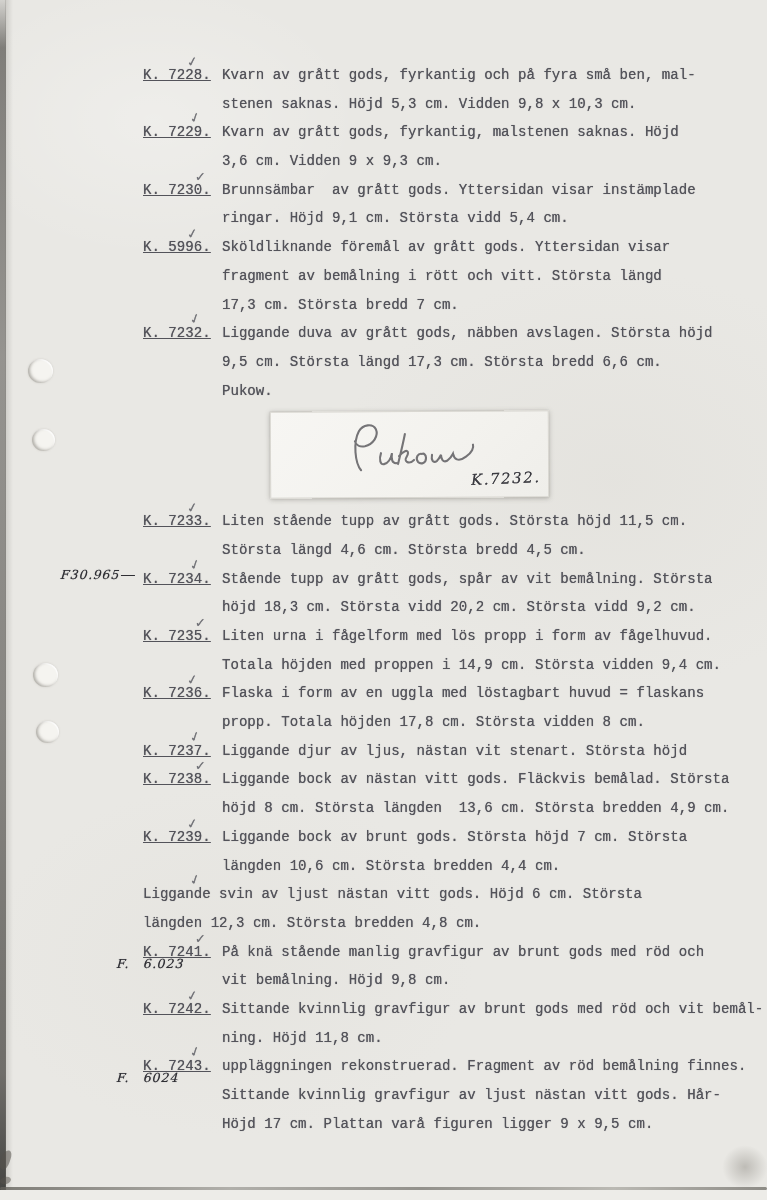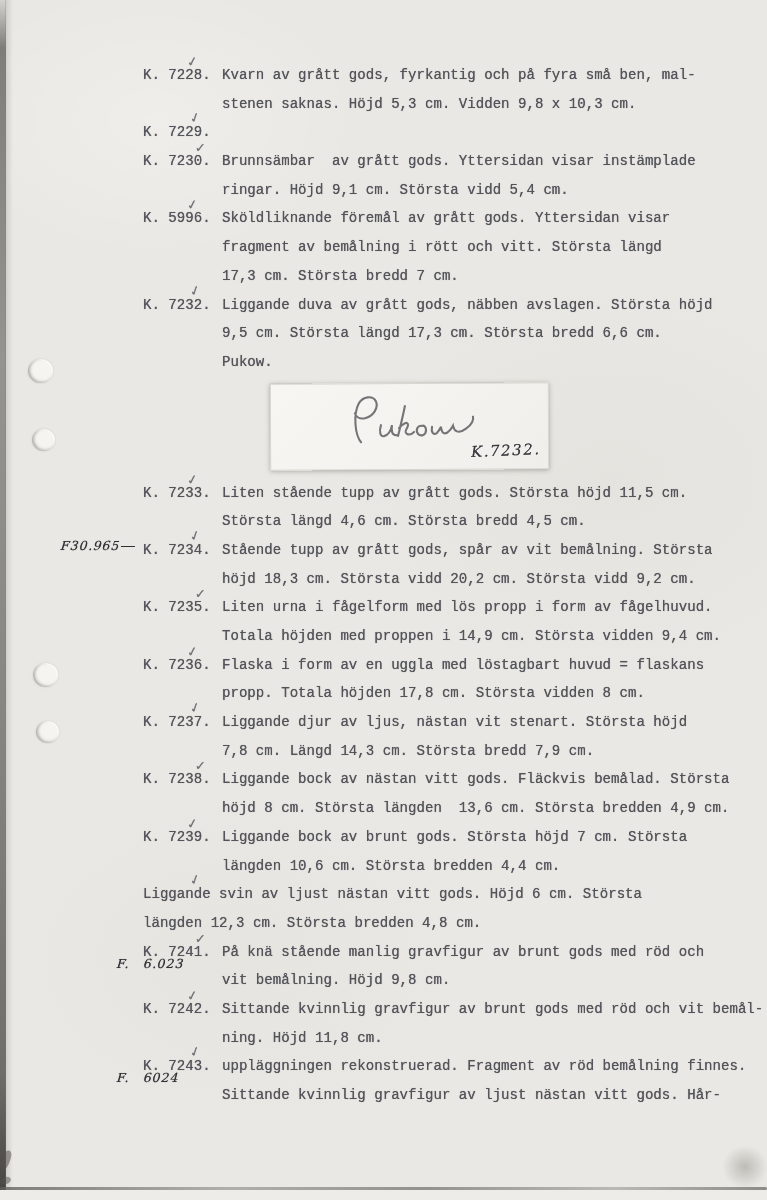--- a/index.html
+++ b/index.html
@@ -67,21 +67,21 @@
   .hole.h3{left:33px;top:663px;width:25px;height:24px;}
   .hole.h4{left:36px;top:721px;width:23px;height:22px;}
 
   
   .content{
     position:absolute;left:143px;top:61px;width:620px;
     color:#53535a;font-size:14.1px;line-height:28.7px;
     text-shadow:0 0 .7px rgba(83,83,90,.85);
   }
   .entry{display:flex;position:relative;white-space:pre;}
-  .num{width:79px;flex-shrink:0;}
+  .num{width:79px;flex-shrink:0;text-decoration:underline;}
   .body{flex:1;}
   .line{height:28.7px;}
   .check{
     position:absolute;left:44px;top:-13px;
     font-family:"DejaVu Sans",sans-serif;
     font-size:13px;color:#5e5f66;opacity:.85;
     transform:rotate(-10deg);
   }
   .entry:nth-child(3n) .check{transform:rotate(2deg) translateX(8px);}
   .entry:nth-child(3n+2) .check{transform:rotate(-18deg) translateX(3px);}
@@ -136,20 +136,21 @@
     
     
     <span class="num">K. 7228.</span>
     <div class="body"><div class="line">Kvarn av grått gods, fyrkantig och på fyra små ben, mal-</div><div class="line">stenen saknas. Höjd 5,3 cm. Vidden 9,8 x 10,3 cm.</div></div>
   </div>
       <div class="entry">
     <span class="check">✓</span>
     
     
     <span class="num">K. 7229.</span>
+    <div class="body"><div class="line">Kvarn av grått gods, fyrkantig, malstenen saknas. Höjd</div><div class="line">3,6 cm. Vidden 9 x 9,3 cm.</div></div>
   </div>
       <div class="entry">
     <span class="check">✓</span>
     
     
     <span class="num">K. 7230.</span>
     <div class="body"><div class="line">Brunnsämbar  av grått gods. Yttersidan visar instämplade</div><div class="line">ringar. Höjd 9,1 cm. Största vidd 5,4 cm.</div></div>
   </div>
       <div class="entry">
     <span class="check">✓</span>
@@ -207,21 +208,21 @@
     
     
     <span class="num">K. 7236.</span>
     <div class="body"><div class="line">Flaska i form av en uggla med löstagbart huvud = flaskans</div><div class="line">propp. Totala höjden 17,8 cm. Största vidden 8 cm.</div></div>
   </div>
       <div class="entry">
     <span class="check">✓</span>
     
     
     <span class="num">K. 7237.</span>
-    <div class="body"><div class="line">Liggande djur av ljus, nästan vit stenart. Största höjd</div><div class="line">7,8 cm. Längd 14,3 cm. Största bredd 7,9 cm.</div></div>
+    <div class="body"><div class="line">Liggande djur av ljus, nästan vit stenart. Största höjd</div></div>
   </div>
       <div class="entry">
     <span class="check">✓</span>
     
     
     <span class="num">K. 7238.</span>
     <div class="body"><div class="line">Liggande bock av nästan vitt gods. Fläckvis bemålad. Största</div><div class="line">höjd 8 cm. Största längden  13,6 cm. Största bredden 4,9 cm.</div></div>
   </div>
       <div class="entry">
     <span class="check">✓</span>
@@ -248,21 +249,21 @@
     
     
     <span class="num">K. 7242.</span>
     <div class="body"><div class="line">Sittande kvinnlig gravfigur av brunt gods med röd och vit bemål-</div><div class="line">ning. Höjd 11,8 cm.</div></div>
   </div>
       <div class="entry">
     <span class="check">✓</span>
     
     <span class="sub">F. 6024</span>
     <span class="num">K. 7243.</span>
-    <div class="body"><div class="line">uppläggningen rekonstruerad. Fragment av röd bemålning finnes.</div><div class="line">Sittande kvinnlig gravfigur av ljust nästan vitt gods. Hår-</div></div>
+    <div class="body"><div class="line">uppläggningen rekonstruerad. Fragment av röd bemålning finnes.</div><div class="line">Sittande kvinnlig gravfigur av ljust nästan vitt gods. Hår-</div><div class="line">Höjd 17 cm. Plattan varå figuren ligger 9 x 9,5 cm.</div></div>
   </div>
     </div>
 </div>
 
 <div class="smudge-br"></div>
 <div class="mark-bl1"></div>
 <div class="mark-bl2"></div>
 <div class="edge-bottom"></div>
 <div class="below-paper"></div>
 

